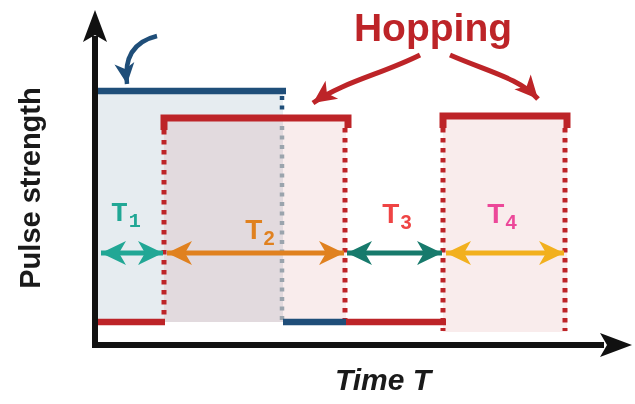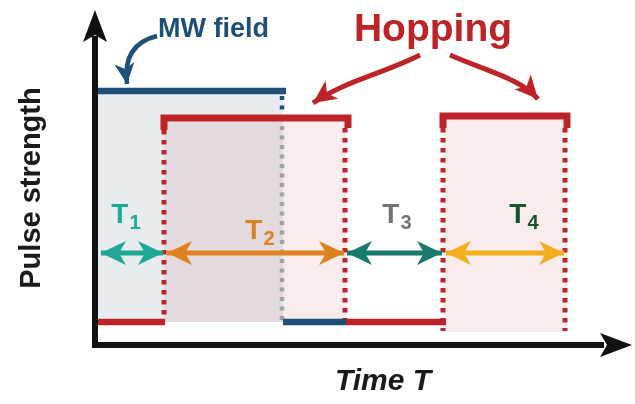--- a/index.html
+++ b/index.html
@@ -7,24 +7,24 @@
        font-family:"Liberation Sans","DejaVu Sans",sans-serif;}
   .fig svg{position:absolute;left:0;top:0;}
   .lbl{position:absolute;white-space:nowrap;font-weight:600;}
   .ylabel{left:30px;top:188px;transform:translate(-50%,-50%) rotate(-90deg);
           font-size:29px;color:#1a1a1a;}
   .xlabel{left:383px;top:380px;transform:translate(-50%,-50%);font-size:30px;color:#1a1a1a;font-style:italic;}
   .mw{left:158px;top:13px;font-size:27px;color:#1f4e79;}
   .hop{left:433px;top:6px;transform:translateX(-50%);font-size:39px;color:#bd2428;}
   .tlab{position:absolute;top:198px;transform:translateX(-50%);font-size:28px;font-weight:600;}
   .tlab sub{font-size:0.72em;vertical-align:-0.32em;margin-left:1px;}
-  .t1{left:126px;color:#21a795;}
+  .t1{left:126px;color:#21a795;font-family:Liberation Mono, monospace;}
   .t2{left:260px;color:#e0811f;margin-top:16px;}
-  .t3{left:397px;color:#737373;}
-  .t4{left:524px;color:#14532d;}
+  .t3{left:397px;color:#ef4444;}
+  .t4{left:502px;color:#ec4899;}
 </style>
 </head>
 <body>
 
 <div class="fig">
 
   <svg width="635" height="404" viewBox="0 0 635 404">
     <defs>
       <marker id="ah-teal" markerUnits="userSpaceOnUse" markerWidth="26" markerHeight="24" refX="25" refY="12" orient="auto-start-reverse" overflow="visible">
         <path d="M25,12 L0,0 L7,12 L0,24 Z" fill="#21a795"></path>
@@ -97,21 +97,20 @@
       <polygon points="95,10 83,42 95,35 107,42" fill="#111111"></polygon>
     </g>
     <g>
       <line x1="92" y1="345" x2="604" y2="345" stroke="#111111" stroke-width="6"></line>
       <polygon points="632,345 600,333 607,345 600,357" fill="#111111"></polygon>
     </g>
   </svg>
 
   <div class="lbl ylabel">Pulse strength</div>
   <div class="lbl xlabel">Time T</div>
-  <div class="lbl mw">MW field</div>
   <div class="lbl hop">Hopping</div>
 
   <div class="tlab t1"><span>T</span><sub>1</sub></div>
   <div class="tlab t2"><span>T</span><sub>2</sub></div>
   <div class="tlab t3"><span>T</span><sub>3</sub></div>
   <div class="tlab t4"><span>T</span><sub>4</sub></div>
 
 </div>
 
 </body></html>

